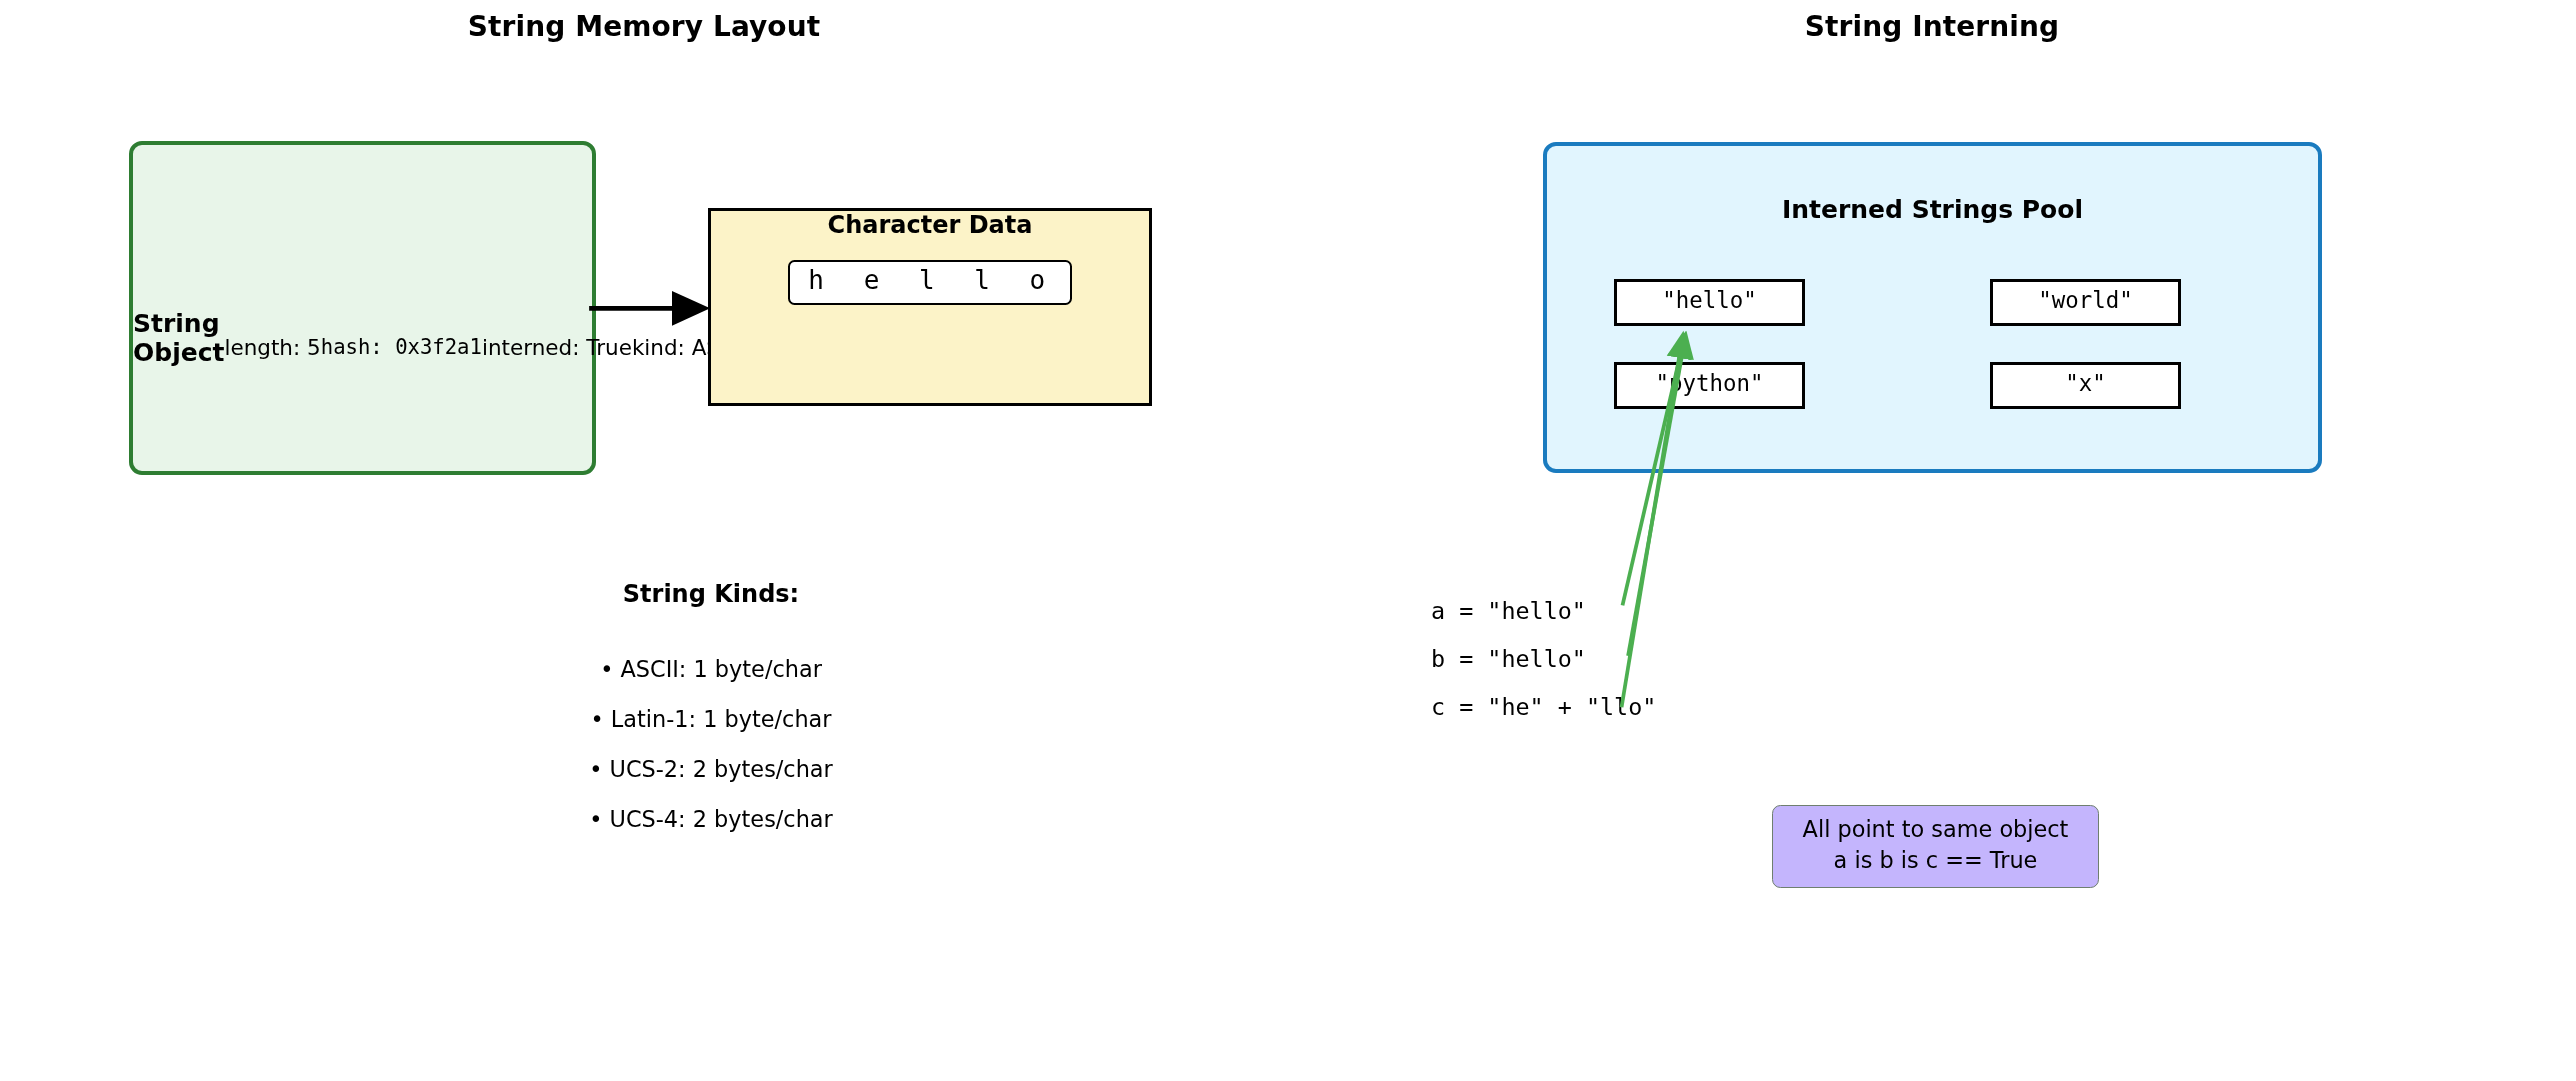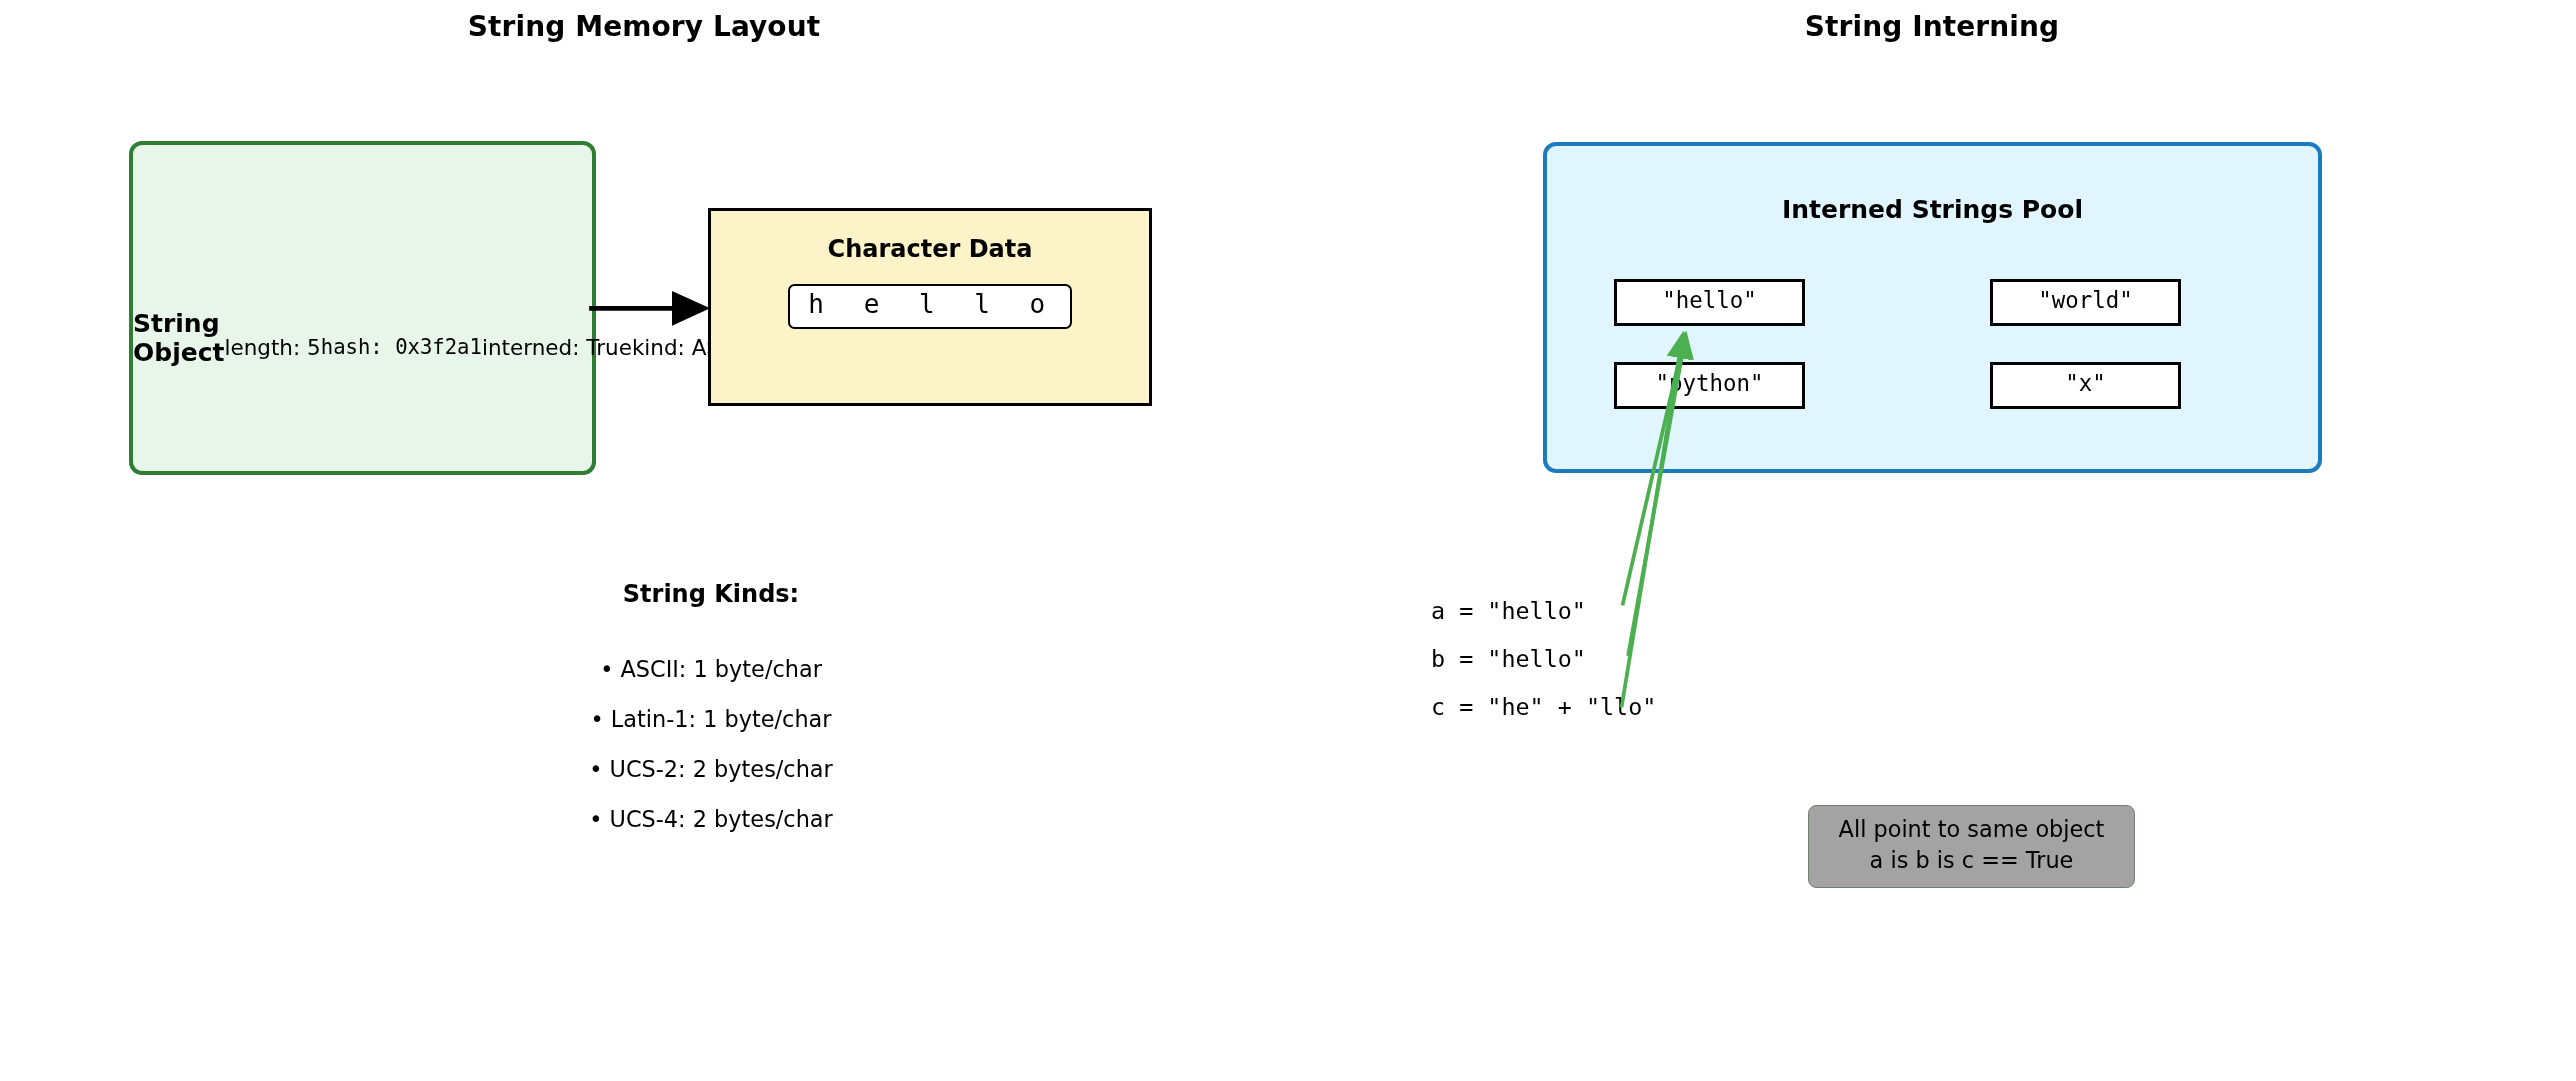--- a/index.html
+++ b/index.html
@@ -79,21 +79,20 @@
     position: absolute;
     left: 708px;
     top: 208px;
     width: 444px;
     height: 198px;
     background: #fcf3c8;
     border: 3.7px solid #000000;
     display: flex;
     flex-direction: column;
     align-items: center;
-    padding-top: 24px;
   }
   #character-data-box .box-heading {
     font-size: 24px;
     font-weight: bold;
     margin-bottom: 20.6px;
   }
   #char-cells {
     background: #ffffff;
     border: 2.8px solid #000000;
     border-radius: 6.5px;
@@ -179,26 +178,25 @@
     line-height: 48px;
     white-space: pre;
   }
 
   
   #conclusion-note {
     position: absolute;
     left: 1772px;
     top: 805px;
     width: 327px;
-    background: #a3a3a3;
+    background: #c4b5fd;
     border: 1.9px solid #6f7f6f;
     border-radius: 8.4px;
     padding: 8.4px 9.3px 10.3px 9.3px;
     text-align: center;
-    margin-left: 36px;
   }
   #conclusion-note .note-line {
     font-size: 22.4px;
     line-height: 31px;
     white-space: nowrap;
   }
 </style>
 </head>
 <body>
 

